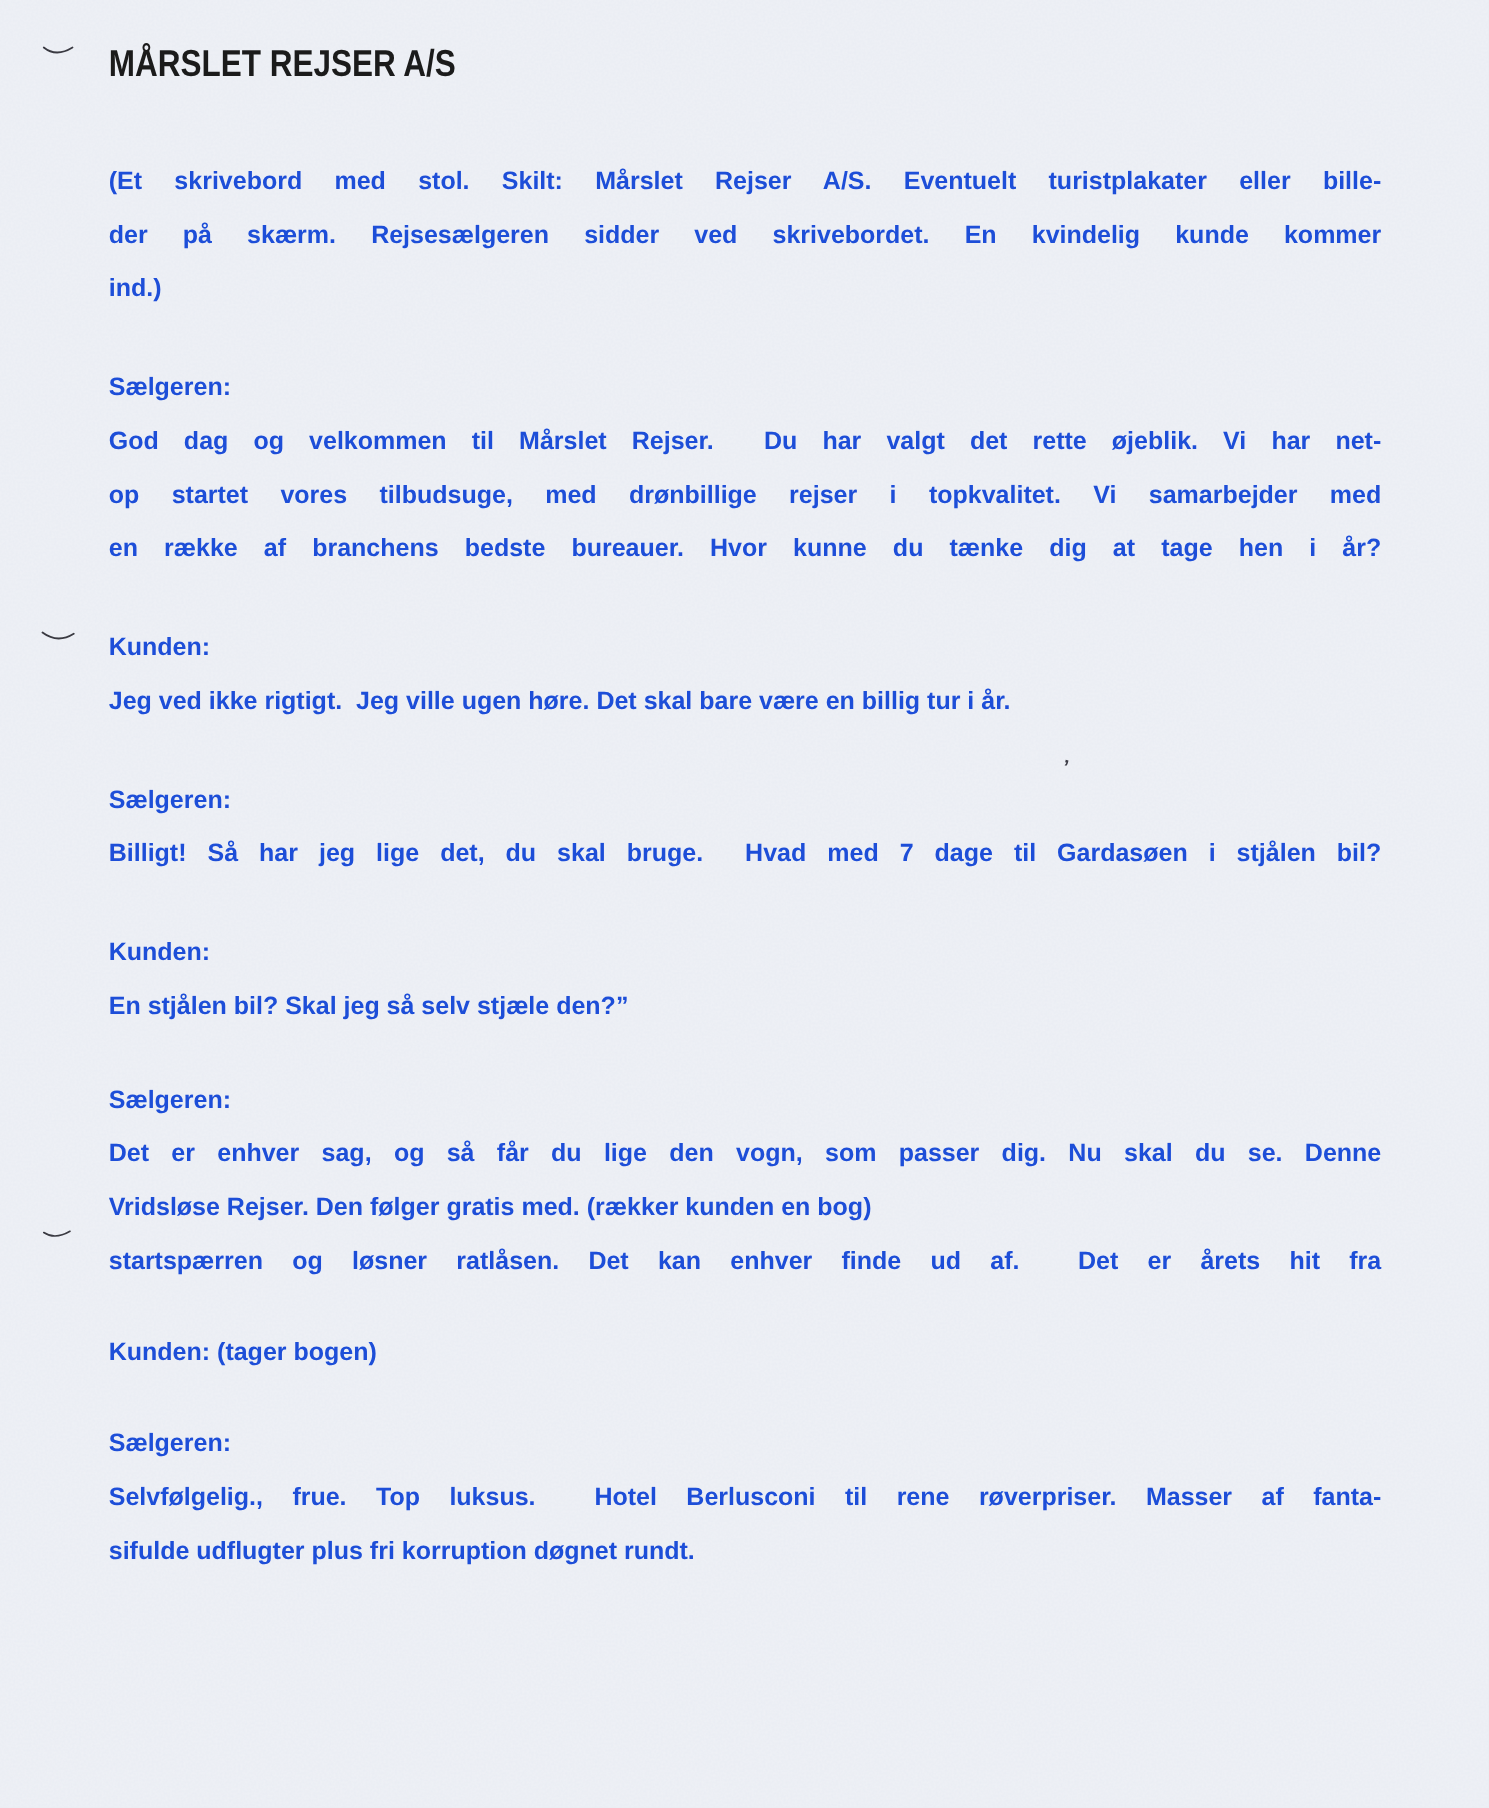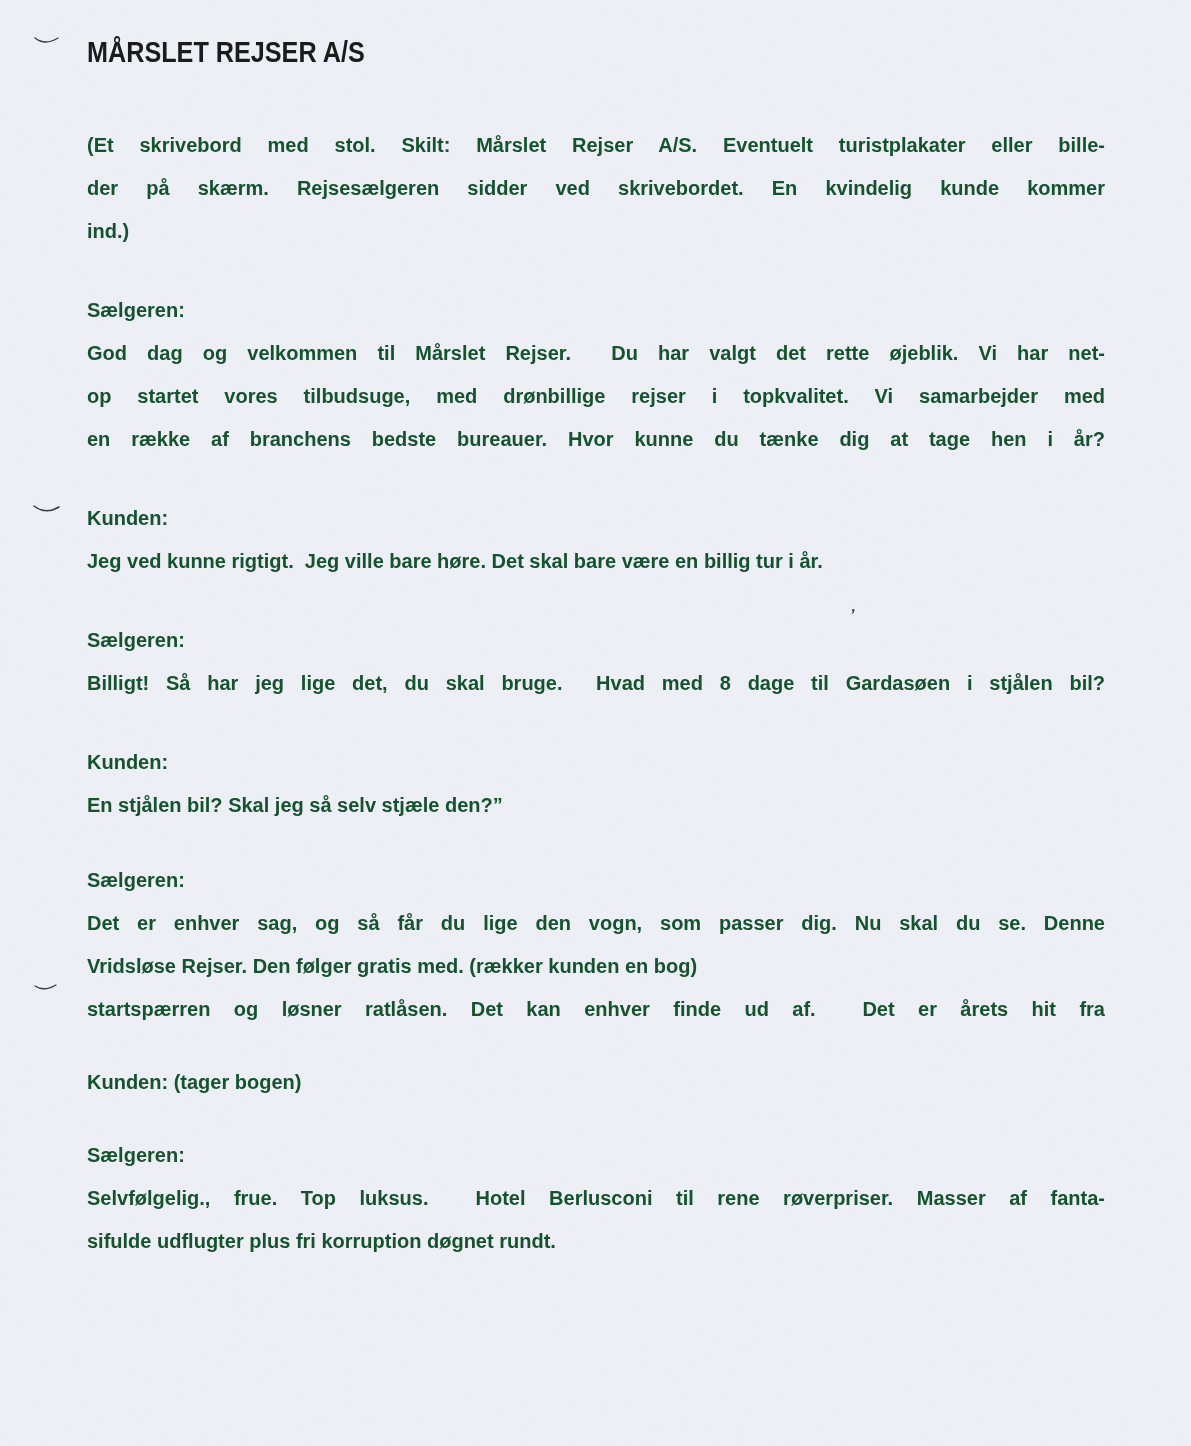--- a/index.html
+++ b/index.html
@@ -36,21 +36,21 @@
   }
   .stage { margin-top: 50px; }
   .blk { margin-top: 36px; }
   .blk.m32 { margin-top: 32px; }
   .blk.m30 { margin-top: 30px; }
   .speaker, .line {
     font-size: 20px;
     font-weight: 700;
     line-height: 43px;
     white-space: pre-wrap;
-    color: #14532d;
+    color: #1d4ed8;
   }
   .line.j {
     text-align: justify;
     text-align-last: justify;
   }
   .tick {
     position: absolute;
     left: 32px;
     width: 30px; height: 14px;
   }
@@ -103,26 +103,26 @@
 
     <div class="blk">
       <div class="speaker">Sælgeren:</div>
       <div class="line j">God dag og velkommen til Mårslet Rejser.  Du har valgt det rette øjeblik. Vi har net-</div>
       <div class="line j">op startet vores tilbudsuge, med drønbillige rejser i topkvalitet. Vi samarbejder med</div>
       <div class="line j">en række af branchens bedste bureauer. Hvor kunne du tænke dig at tage hen i år?</div>
     </div>
 
     <div class="blk">
       <div class="speaker">Kunden:</div>
-      <div class="line">Jeg ved kunne rigtigt.  Jeg ville bare høre. Det skal bare være en billig tur i år.</div>
+      <div class="line">Jeg ved ikke rigtigt.  Jeg ville ugen høre. Det skal bare være en billig tur i år.</div>
     </div>
 
     <div class="blk">
       <div class="speaker">Sælgeren:</div>
-      <div class="line j">Billigt! Så har jeg lige det, du skal bruge.  Hvad med 8 dage til Gardasøen i stjålen bil?</div>
+      <div class="line j">Billigt! Så har jeg lige det, du skal bruge.  Hvad med 7 dage til Gardasøen i stjålen bil?</div>
     </div>
 
     <div class="blk">
       <div class="speaker">Kunden:</div>
       <div class="line">En stjålen bil? Skal jeg så selv stjæle den?”</div>
     </div>
 
     <div class="blk m32">
       <div class="speaker">Sælgeren:</div>
       <div class="line j">Det er enhver sag, og så får du lige den vogn, som passer dig. Nu skal du se. Denne</div>

